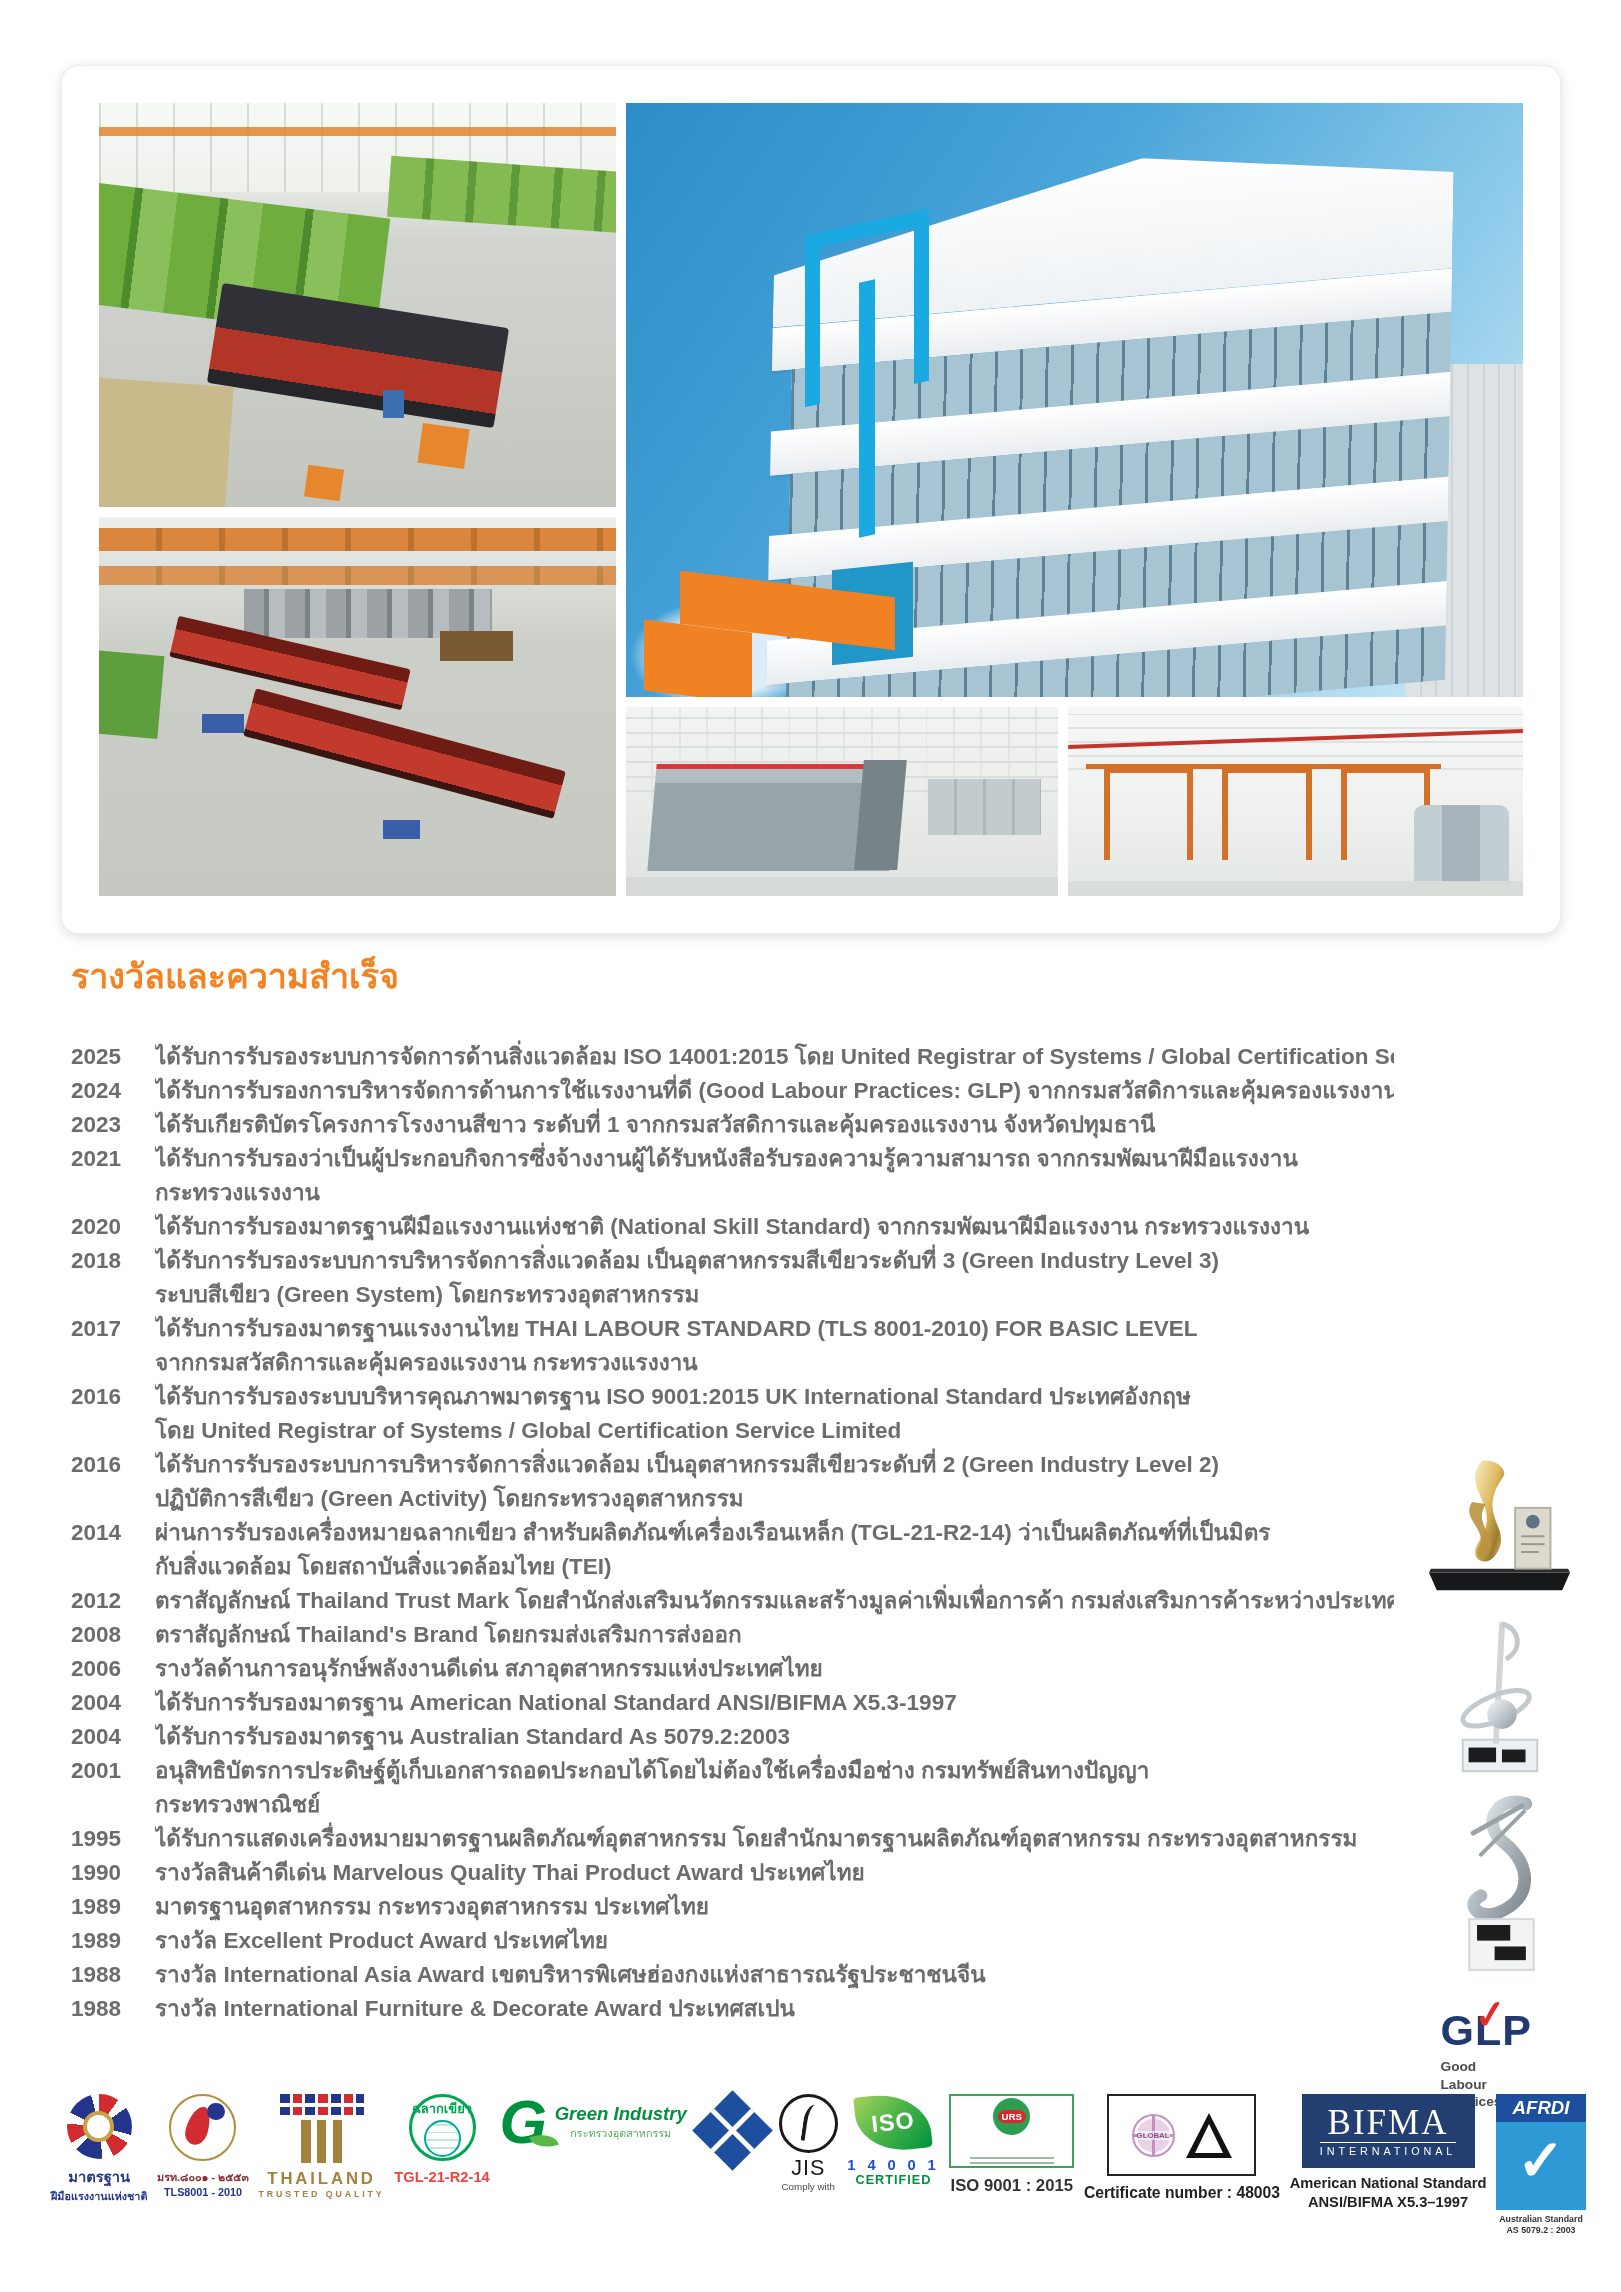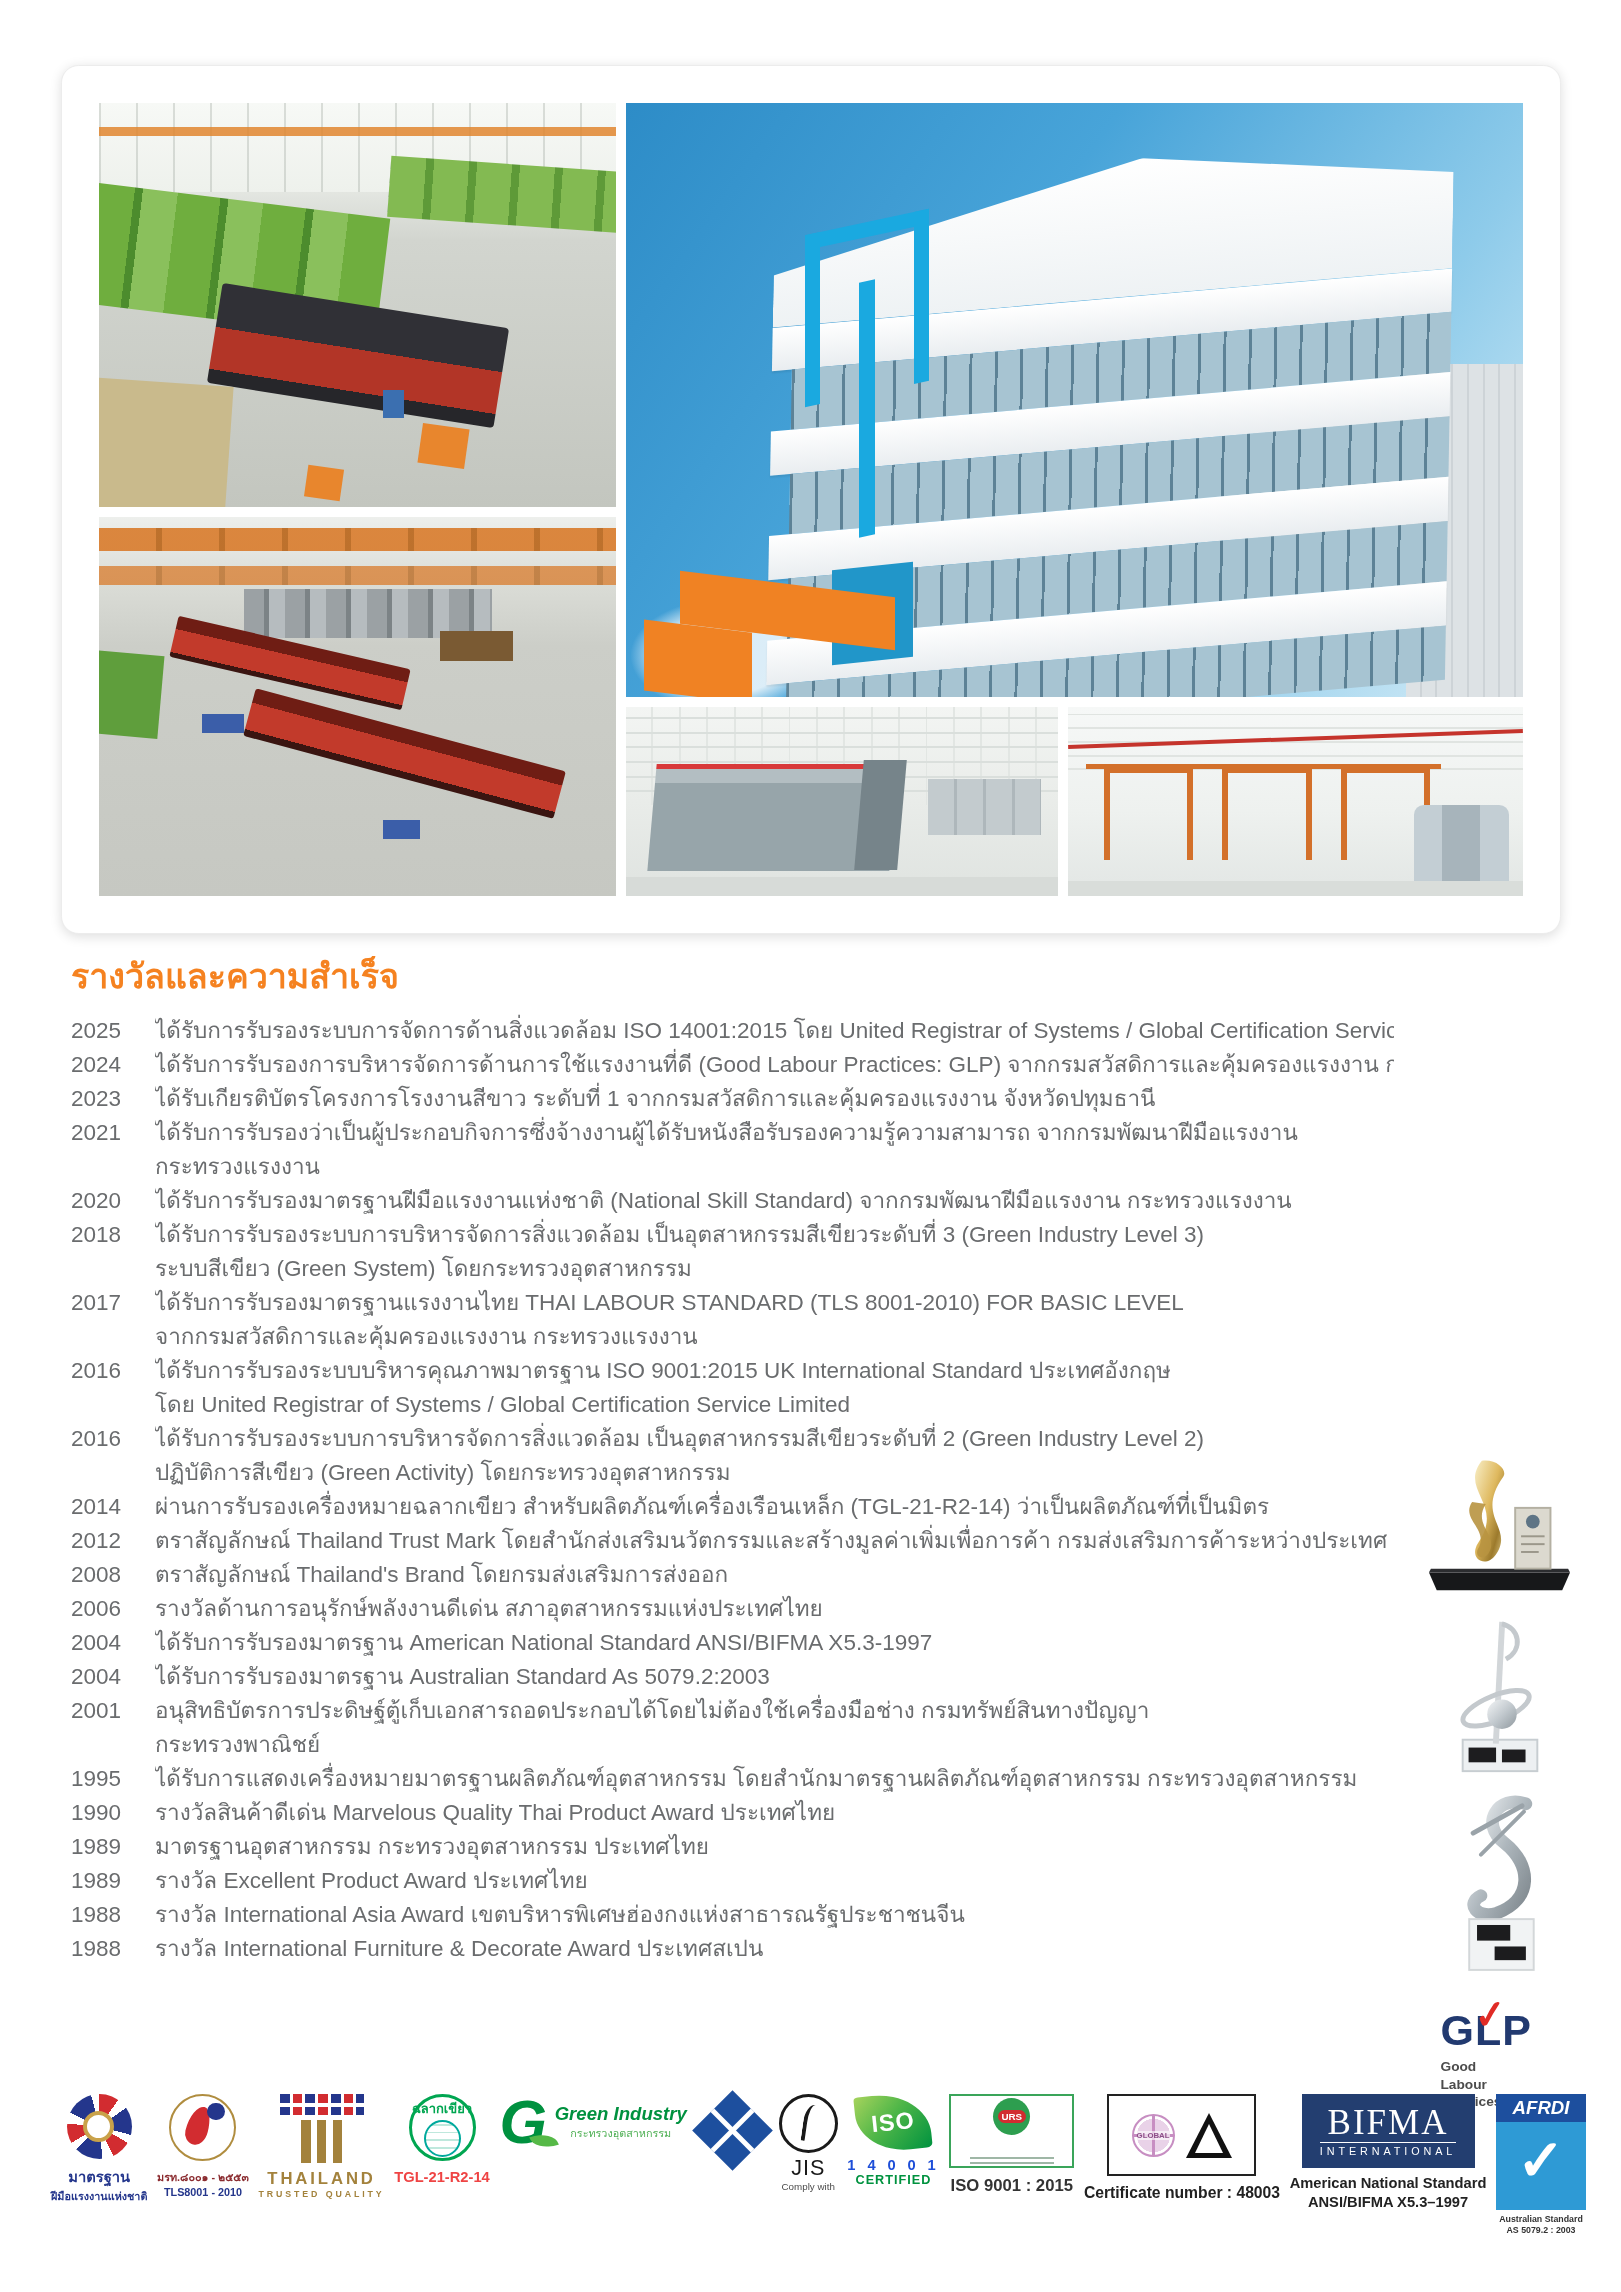--- a/index.html
+++ b/index.html
@@ -101,21 +101,21 @@
   .pe-arch1{left:8%;} .pe-arch2{left:34%;} .pe-arch3{left:60%;}
   .pe-bar{left:4%;top:30%;width:78%;height:5.9px;background:#d3702a;}
   .pe-tank{right:3%;bottom:0;width:21%;height:48%;border-radius:9.8px 9.8px 0 0;
     background:linear-gradient(90deg,#c3ced4 0 30%,#a7b4bb 30% 70%,#c3ced4 70%);}
   .pe-floor{left:0;bottom:0;width:100%;height:8%;background:#d9ddda;}
 
   
   .section-title{position:absolute;left:71px;top:949px;font-size:34px;font-weight:700;color:#f58220;}
 
   
-  .timeline{position:absolute;left:71px;top:1014px;width:1323px;}
+  .timeline{position:absolute;left:71px;top:1040px;width:1323px;font-weight:bold;}
   .tl-row{display:flex;}
   .tl-year{width:84px;flex:none;font-size:22.5px;line-height:34px;color:#6a6c6e;}
   .tl-text{flex:1;min-width:0;}
   .tl-line{height:34px;line-height:34px;font-size:22.5px;color:#6a6c6e;white-space:nowrap;overflow:hidden;}
 
   
   .awards-col{position:absolute;left:1409px;top:1453px;width:181px;display:flex;flex-direction:column;align-items:center;}
   .trophy{display:block;}
   .glp{margin-top:35px;align-self:center;position:relative;width:118px;}
   .glp-word{font-size:43px;font-weight:800;color:#223a70;letter-spacing:1px;line-height:1;}
@@ -376,20 +376,21 @@
       <div class="tl-text">
         <div class="tl-line">ได้รับการรับรองระบบการบริหารจัดการสิ่งแวดล้อม เป็นอุตสาหกรรมสีเขียวระดับที่ 2 (Green Industry Level 2)</div>
         <div class="tl-line">ปฏิบัติการสีเขียว (Green Activity) โดยกระทรวงอุตสาหกรรม</div>
       </div>
     </div>
 
     <div class="tl-row">
       <div class="tl-year">2014</div>
       <div class="tl-text">
         <div class="tl-line">ผ่านการรับรองเครื่องหมายฉลากเขียว สำหรับผลิตภัณฑ์เครื่องเรือนเหล็ก (TGL-21-R2-14) ว่าเป็นผลิตภัณฑ์ที่เป็นมิตร</div>
+        <div class="tl-line">กับสิ่งแวดล้อม โดยสถาบันสิ่งแวดล้อมไทย (TEI)</div>
       </div>
     </div>
 
     <div class="tl-row">
       <div class="tl-year">2012</div>
       <div class="tl-text">
         <div class="tl-line">ตราสัญลักษณ์ Thailand Trust Mark โดยสำนักส่งเสริมนวัตกรรมและสร้างมูลค่าเพิ่มเพื่อการค้า กรมส่งเสริมการค้าระหว่างประเทศ</div>
 
       </div>
     </div>

